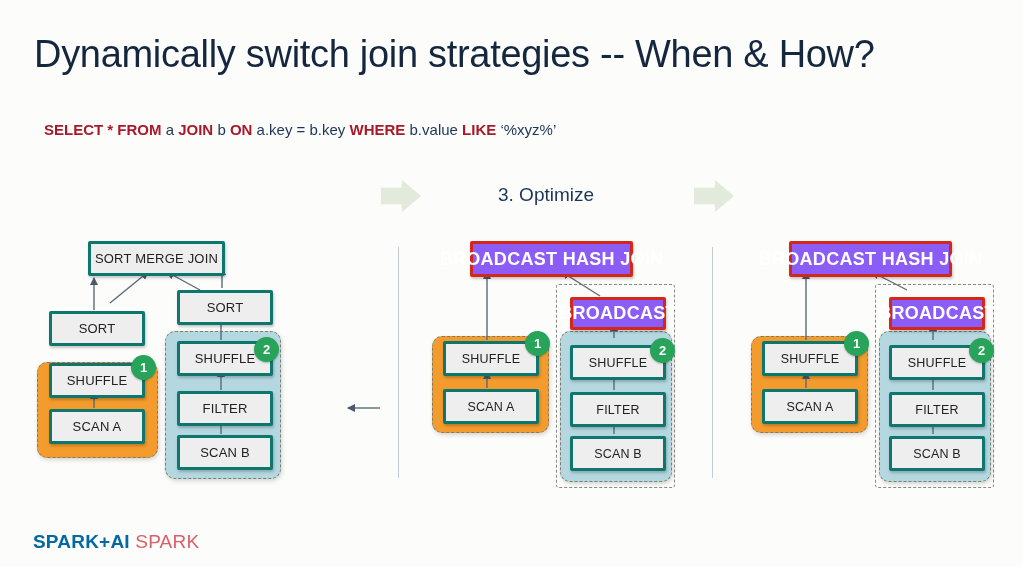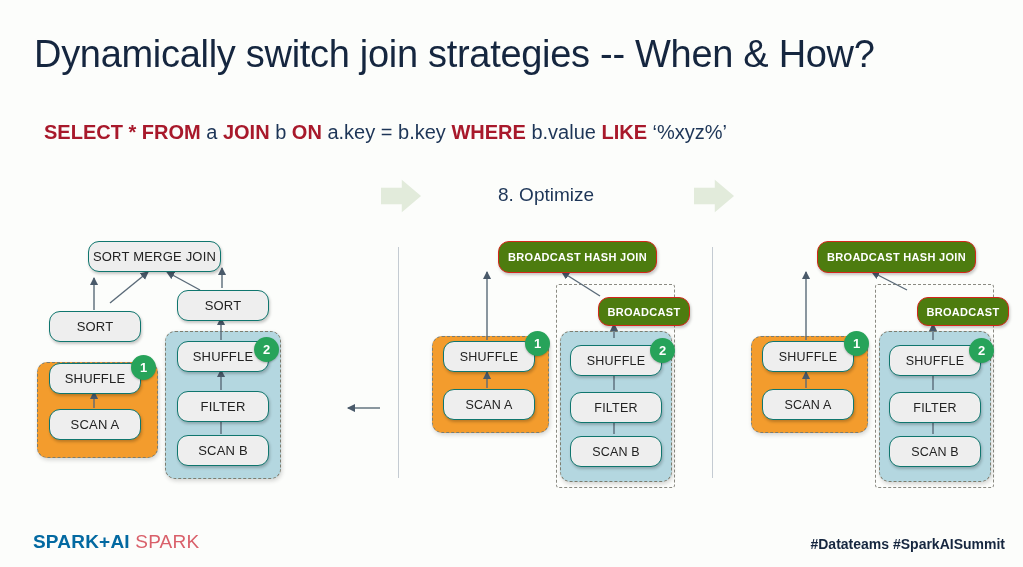--- a/index.html
+++ b/index.html
@@ -16,21 +16,21 @@
   
   .title{
     position:absolute;left:34px;top:33px;
     font-size:38px;font-weight:400;letter-spacing:-0.3px;
     color:#15263f;white-space:nowrap;
   }
 
   
   .sql{
     position:absolute;left:44px;top:121px;
-    font-size:20px;white-space:nowrap;
+    font-size:15px;white-space:nowrap;
   }
   .sql .kw{color:#a8192b;font-weight:bold;}
   .sql .id{color:#1d3557;font-weight:400;}
 
   
   .step-head{
     position:absolute;top:184px;
     font-size:19px;color:#1d3557;white-space:nowrap;
   }
   .step-1{left:70px;}
@@ -52,31 +52,31 @@
     position:absolute;top:247px;width:1px;height:231px;
     background:#c4cbd2;
   }
   .divider.d1{left:398px;}
   .divider.d2{left:712px;}
 
   
   .node{
     position:absolute;
     background:#eeeeee;
-    border:1px solid #0f766e;
-    border-radius:11px;
+    border:3px solid #0f766e;
+    border-radius:2px;
     box-shadow:1px 2px 3px rgba(0,0,0,0.22);
     display:flex;align-items:center;justify-content:center;
     font-size:13px;color:#222;letter-spacing:0.2px;
     white-space:nowrap;
     z-index:6;
   }
   .node.red{
-    background:#4d7c0f;border-color:#d4271b;color:#fff;font-weight:bold;
-    font-size:11px;letter-spacing:0.3px;margin-left:28px;
+    background:#8b5cf6;border-color:#d4271b;color:#fff;font-weight:bold;
+    font-size:18px;letter-spacing:0.3px;
   }
   .node.small{font-size:12.5px;}
 
   
   .stage{
     position:absolute;
     border:1px dashed #7d7d6f;
     border-radius:10px;
     z-index:3;
     box-shadow:1px 2px 4px rgba(0,0,0,0.16);
@@ -124,21 +124,21 @@
 <body>
 
 <div class="slide">
 
   <div class="title">Dynamically switch join strategies -- When &amp; How?</div>
 
   <div class="sql">
     <span class="kw">SELECT * FROM </span><span class="id">a </span><span class="kw">JOIN </span><span class="id">b </span><span class="kw">ON </span><span class="id">a.key = b.key </span><span class="kw">WHERE </span><span class="id">b.value </span><span class="kw">LIKE </span><span class="id">‘%xyz%’</span>
   </div>
 
-  <div class="step-head step-2">8. Optimize</div>
+  <div class="step-head step-2">3. Optimize</div>
 
   <div class="garrow a1"></div>
   <div class="garrow a2"></div>
 
   <div class="divider d1"></div>
   <div class="divider d2"></div>
 
   <svg class="edges" viewBox="0 0 1023 567">
     <defs>
       <marker id="ah" markerWidth="7" markerHeight="7" refX="5.2" refY="3" orient="auto">
@@ -221,15 +221,14 @@
 
   <div class="stage blue" style="left:879px;top:331px;width:110px;height:149px;"></div>
   <div class="badge" style="left:969px;top:338px;">2</div>
   <div class="node small" style="left:889px;top:345px;width:90px;height:29px;">SHUFFLE</div>
   <div class="node small" style="left:889px;top:392px;width:90px;height:29px;">FILTER</div>
   <div class="node small" style="left:889px;top:436px;width:90px;height:29px;">SCAN B</div>
 
   <div class="brand">
     <span class="b1">SPARK+AI</span><span class="b2"> SPARK</span>
   </div>
-  <div class="tags">#Datateams  #SparkAISummit</div>
 
 </div>
 
 </body></html>

